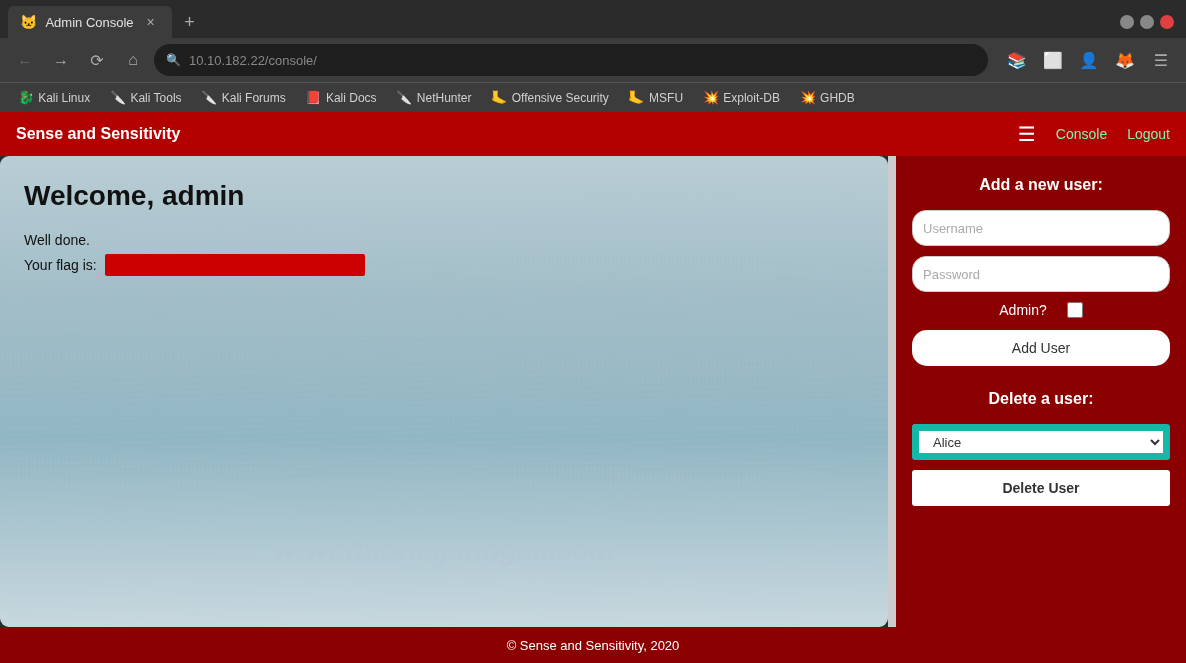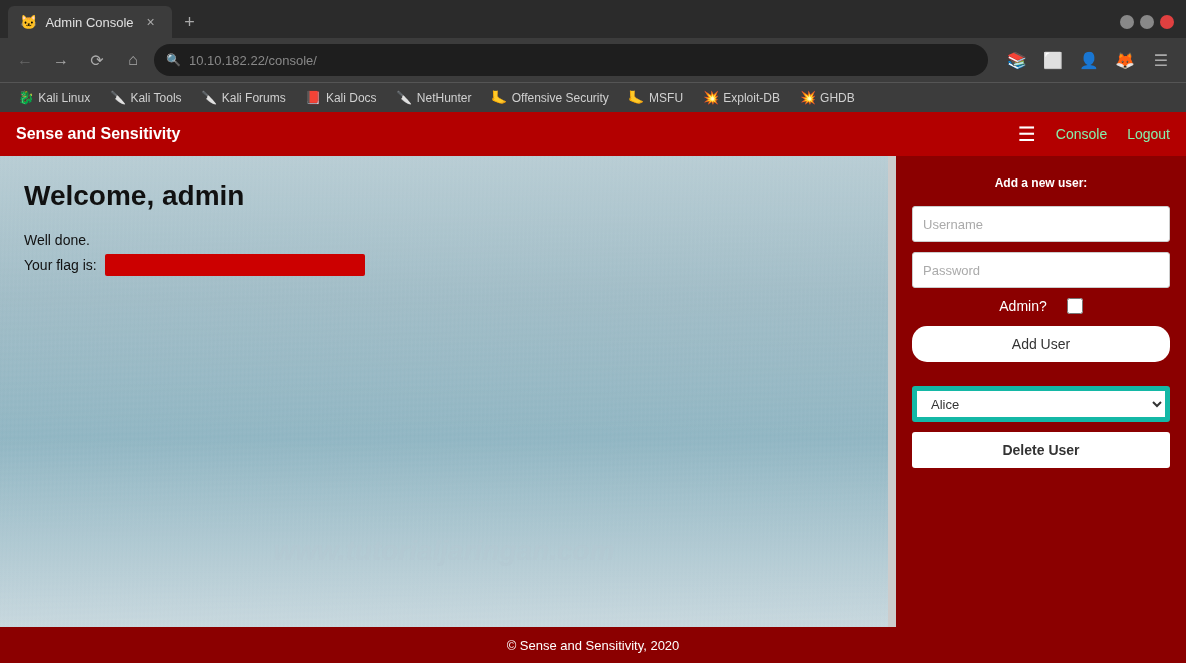--- a/index.html
+++ b/index.html
@@ -175,20 +175,21 @@
       height: calc(663px - 38px - 44px - 30px - 44px - 36px);
       
     }
 
     
     .left-panel {
       flex: 1;
       position: relative;
       overflow: hidden;
       background: linear-gradient(180deg, #b8cdd4 0%, #a0bcc6 30%, #8fb5c2 60%, #c8d8de 100%);
+      border-radius: 9px;
     }
     .watermark {
       position: absolute;
       bottom: 60px;
       left: 50%;
       transform: translateX(-50%);
       font-size: 28px;
       color: rgba(180, 200, 210, 0.5);
       white-space: nowrap;
       font-style: italic;
@@ -230,32 +231,32 @@
     
     .right-panel {
       width: 290px;
       background: #8b0000;
       padding: 20px 16px;
       color: white;
       overflow-y: auto;
       flex-shrink: 0;
     }
     .panel-section-title {
-      font-size: 12px;
+      font-size: 16px;
       font-weight: bold;
       text-align: center;
       margin-bottom: 16px;
       color: white;
     }
     .form-input {
       width: 100%;
       height: 36px;
       padding: 0 10px;
       border: 1px solid #ccc;
-      border-radius: 3px;
+      border-radius: 14px;
       font-size: 13px;
       color: #666;
       margin-bottom: 10px;
       background: white;
     }
     .form-input::placeholder { color: #aaa; }
     .admin-row {
       display: flex;
       align-items: center;
       justify-content: center;
@@ -278,21 +279,21 @@
       font-size: 14px;
       color: #333;
       cursor: pointer;
       font-weight: normal;
     }
     .divider { height: 24px; }
     .user-select {
       width: 100%;
       height: 36px;
       padding: 0 10px;
-      border: 5px solid #14b8a6;
+      border: 7px solid #14b8a6;
       border-radius: 3px;
       font-size: 13px;
       color: #333;
       margin-bottom: 10px;
       background: white;
       cursor: pointer;
       appearance: auto;
     }
     .delete-user-btn {
       width: 100%;
@@ -450,20 +451,21 @@
     <input type="text" class="form-input" placeholder="Username" style="">
     <input type="password" class="form-input" placeholder="Password" style="">
     <div class="admin-row">
       <span>Admin?</span>
       <input type="checkbox" class="admin-checkbox" style="">
     </div>
     <button class="add-user-btn">Add User</button>
 
     <div class="divider"></div>
 
+    <h2 class="panel-section-title">Delete a user:</h2>
     <select class="user-select">
       <option value="Alice">Alice</option>
       <option value="Bob">Bob</option>
       <option value="Charlie">Charlie</option>
     </select>
     <button class="delete-user-btn">Delete User</button>
   </div>
 </div>
 
 <div class="footer">

